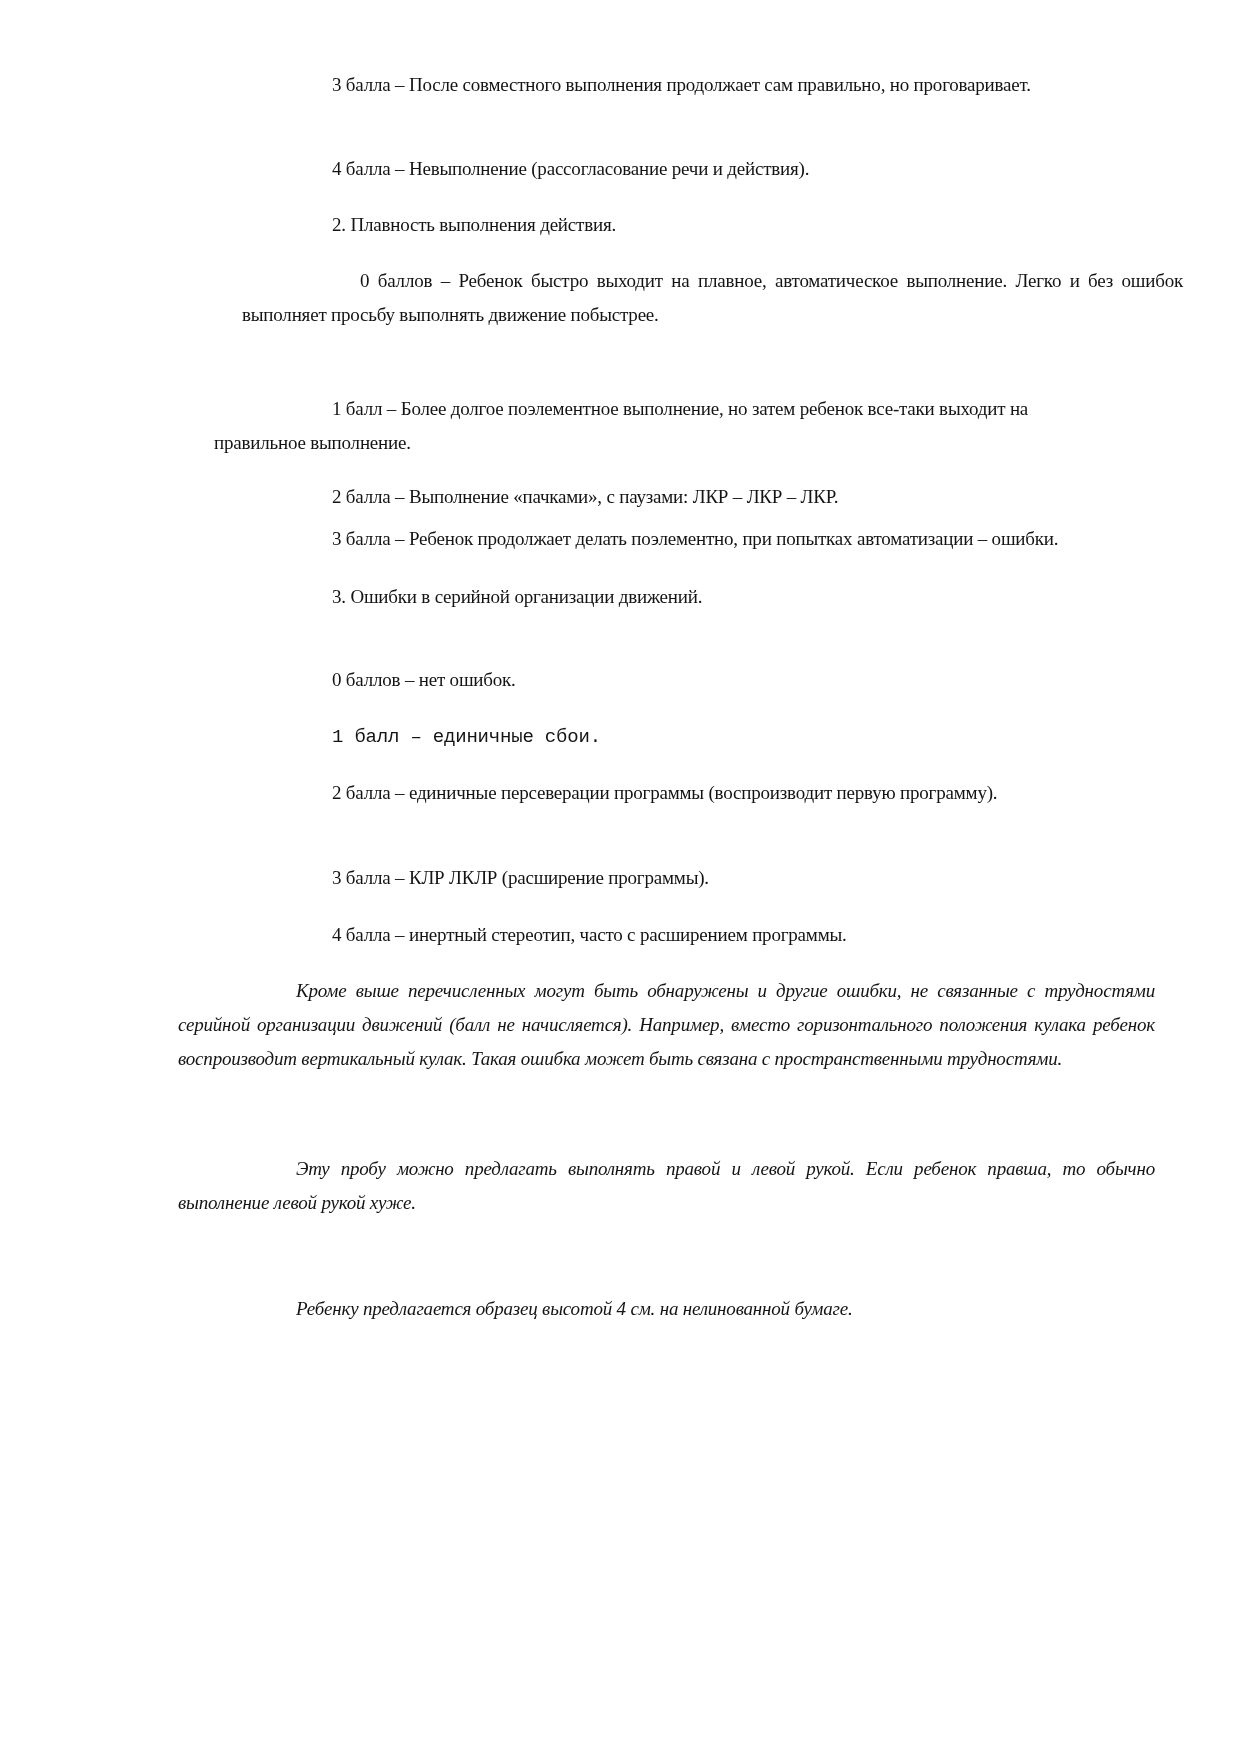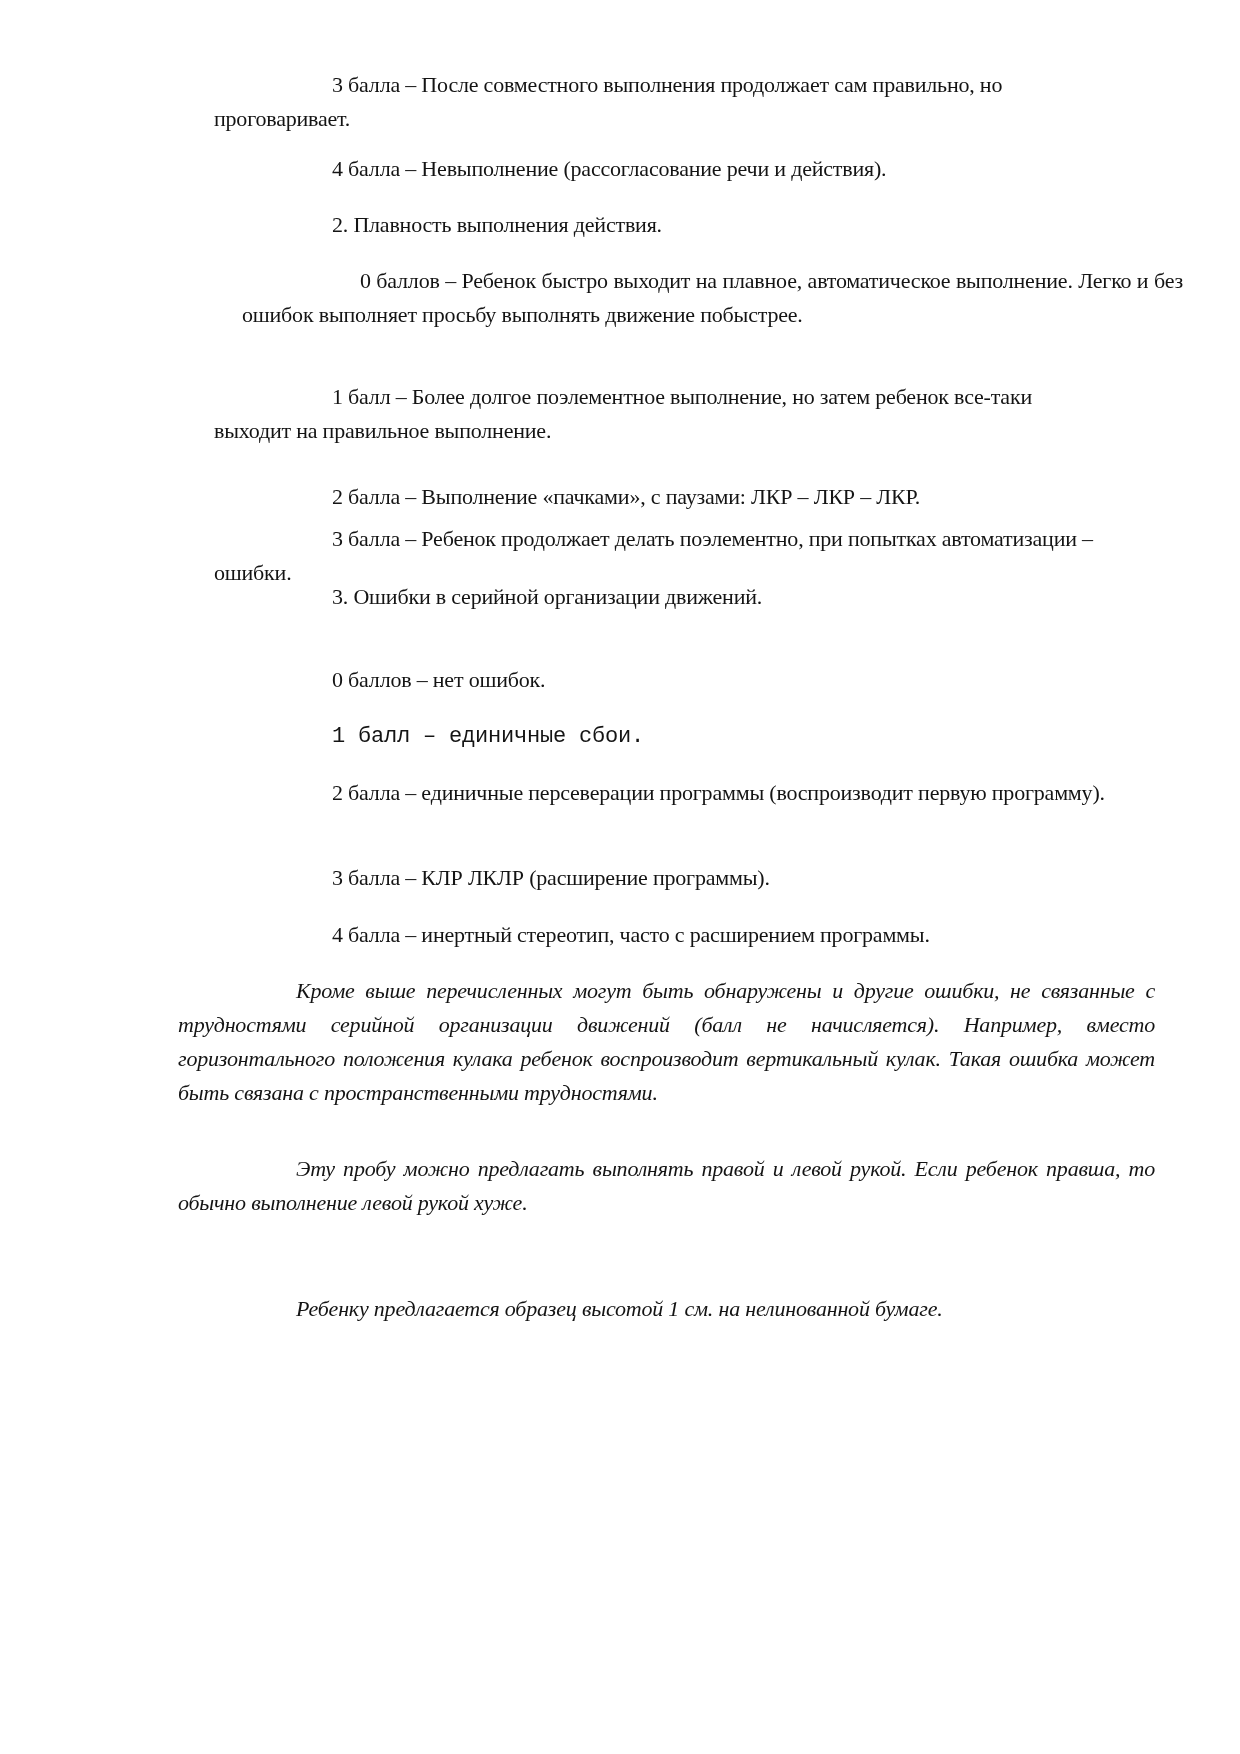--- a/index.html
+++ b/index.html
@@ -17,21 +17,21 @@
     }
     .page {
       position: absolute;
       left: 0;
       top: 0;
       width: 1240px;
       height: 1754px;
     }
     .para {
       position: absolute;
-      font-size: 22px;
+      font-size: 19px;
       line-height: 34px;
       margin: 0;
       letter-spacing: -0.2px;
     }
     
     .item {
       left: 214px;
       width: 950px;
       text-indent: 118px;
       text-align: left;
@@ -55,21 +55,21 @@
 <div class="page">
 
   <p class="para item" style="top:68px; width:880px;">3 балла – После совместного выполнения продолжает сам правильно, но проговаривает.</p>
 
   <p class="para item" style="top:152px;">4 балла – Невыполнение (рассогласование речи и действия).</p>
 
   <p class="para item" style="top:208px;">2. Плавность выполнения действия.</p>
 
   <p class="para item" style="top:264px; text-align: justify; width:941px;margin-left:28px;">0 баллов – Ребенок быстро выходит на плавное, автоматическое выполнение. Легко и без ошибок выполняет просьбу выполнять движение побыстрее.</p>
 
-  <p class="para item" style="top:380px; width:880px;">1 балл – Более долгое поэлементное выполнение, но затем ребенок все-таки выходит на правильное выполнение.</p>
+  <p class="para item" style="top:392px; width:880px;">1 балл – Более долгое поэлементное выполнение, но затем ребенок все-таки выходит на правильное выполнение.</p>
 
   <p class="para item" style="top:465px;margin-top:15px;">2 балла – Выполнение «пачками», с паузами: ЛКР – ЛКР – ЛКР.</p>
 
   <p class="para item" style="top:522px; width:880px;">3 балла – Ребенок продолжает делать поэлементно, при попытках автоматизации – ошибки.</p>
 
   <p class="para item" style="top:580px;">3. Ошибки в серийной организации движений.</p>
 
   <p class="para item" style="top:663px;">0 баллов – нет ошибок.</p>
 
   <p class="para item" style="top:720px;font-family:Liberation Mono, monospace;">1 балл – единичные сбои.</p>
@@ -78,15 +78,15 @@
 
   <p class="para item" style="top:861px;">3 балла – КЛР ЛКЛР (расширение программы).</p>
 
   <p class="para item" style="top:918px;">4 балла – инертный стереотип, часто с расширением программы.</p>
 
   <p class="para body-para" style="top:974px;">Кроме выше перечисленных могут быть обнаружены и другие ошибки, не связанные с трудностями серийной организации движений (балл не начисляется). Например, вместо горизонтального положения кулака ребенок воспроизводит вертикальный кулак. Такая ошибка может быть связана с пространственными трудностями.</p>
 
   <p class="para body-para" style="top:1152px;">Эту пробу можно предлагать выполнять правой и левой рукой. Если ребенок правша, то обычно выполнение левой рукой хуже.</p>
 
 
-  <p class="para body-para" style="top:1292px;">Ребенку предлагается образец высотой 1 см. на нелинованной бумаге.</p>
+  <p class="para body-para" style="top:1292px;">Ребенку предлагается образец высотой 4 см. на нелинованной бумаге.</p>
 
 </div>
 
 </body></html>

